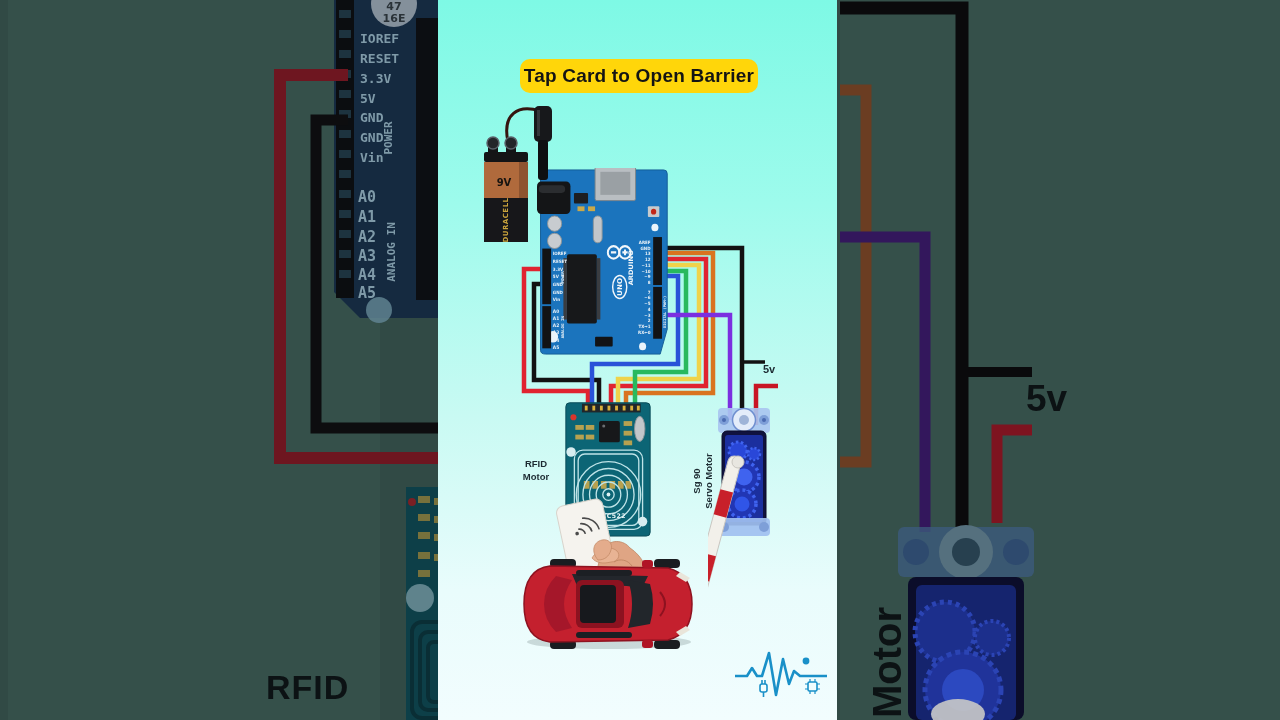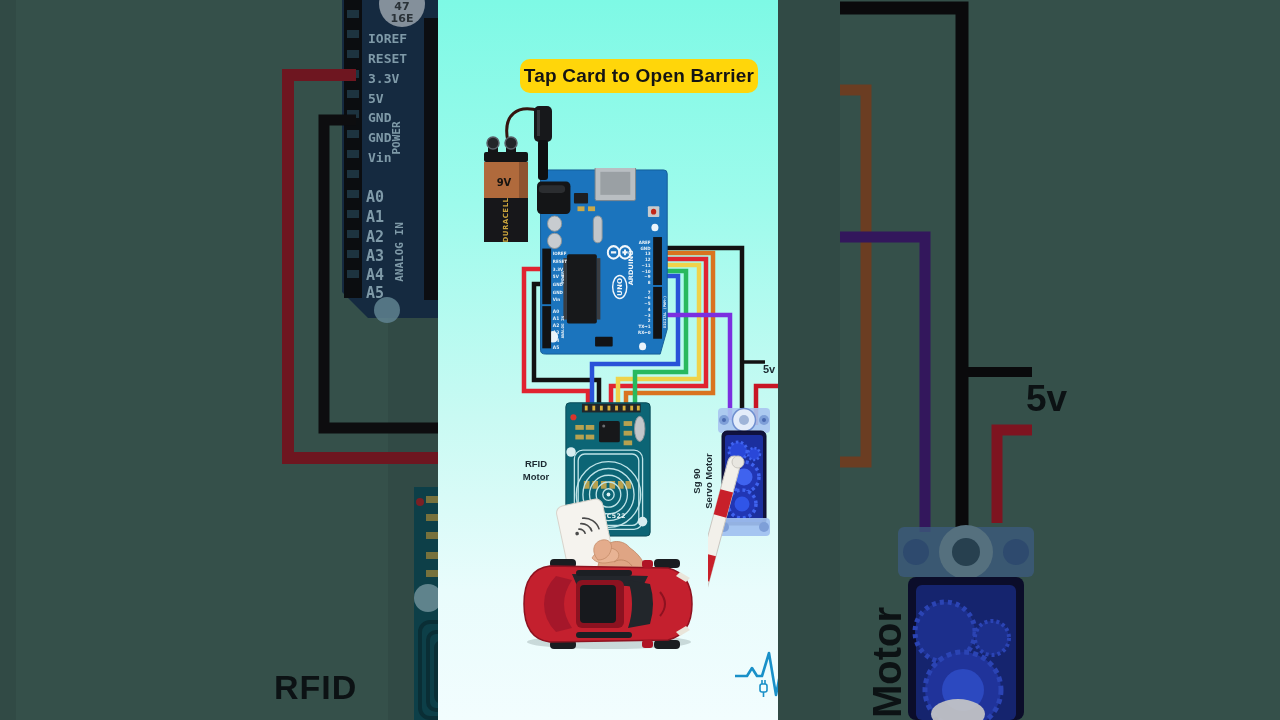--- a/index.html
+++ b/index.html
@@ -1,29 +1,29 @@
 <!DOCTYPE html>
 <html><head>
 <meta charset="utf-8">
 <style>
   html,body{margin:0;padding:0;background:#222;}
   .stage{position:relative;width:1280px;height:720px;overflow:hidden;
          background:#314a45;font-family:"Liberation Sans",sans-serif;}
   .abs{position:absolute;}
   
   .bg{position:absolute;top:0;height:720px;background:#35504a;}
-  .bg-left{left:16px;width:372px;}
+  .bg-left{left:8px;width:372px;}
   .bg-right{left:840px;width:440px;}
   .bg-text{position:absolute;font-weight:bold;color:#0c1214;}
   .bg-rfid{left:258px;top:668px;font-size:34px;letter-spacing:1px;}
   .bg-5v{left:186px;top:378px;font-size:37px;}
   .bg-motor{left:-28px;top:640px;width:150px;text-align:center;font-size:40px;
             transform:rotate(-90deg);transform-origin:center;}
   
-  .panel{position:absolute;left:438px;top:0;width:340px;height:720px;overflow:hidden;
+  .panel{position:absolute;left:438px;top:0;width:399px;height:720px;overflow:hidden;
          background:linear-gradient(180deg,#7ef9e5 0%,#9dfbec 28%,#c9faf3 58%,#e9fcfc 82%,#f2fdfe 100%);}
   .banner{position:absolute;left:82px;top:59px;width:238px;height:34px;background:#ffd60a;
           border-radius:10px;display:flex;align-items:center;justify-content:center;
           font-size:19px;font-weight:bold;color:#141414;letter-spacing:.2px;}
   .lbl{position:absolute;font-weight:bold;color:#1d2b32;text-align:center;}
   .lbl-rfid{left:70px;top:457px;width:56px;font-size:9.5px;line-height:13px;}
   .lbl-servo{left:210px;top:469px;width:110px;font-size:9.5px;line-height:12px;
              transform:rotate(-90deg);transform-origin:center;}
   .lbl-5v{left:325px;top:363px;font-size:11px;}
   svg{display:block;}

